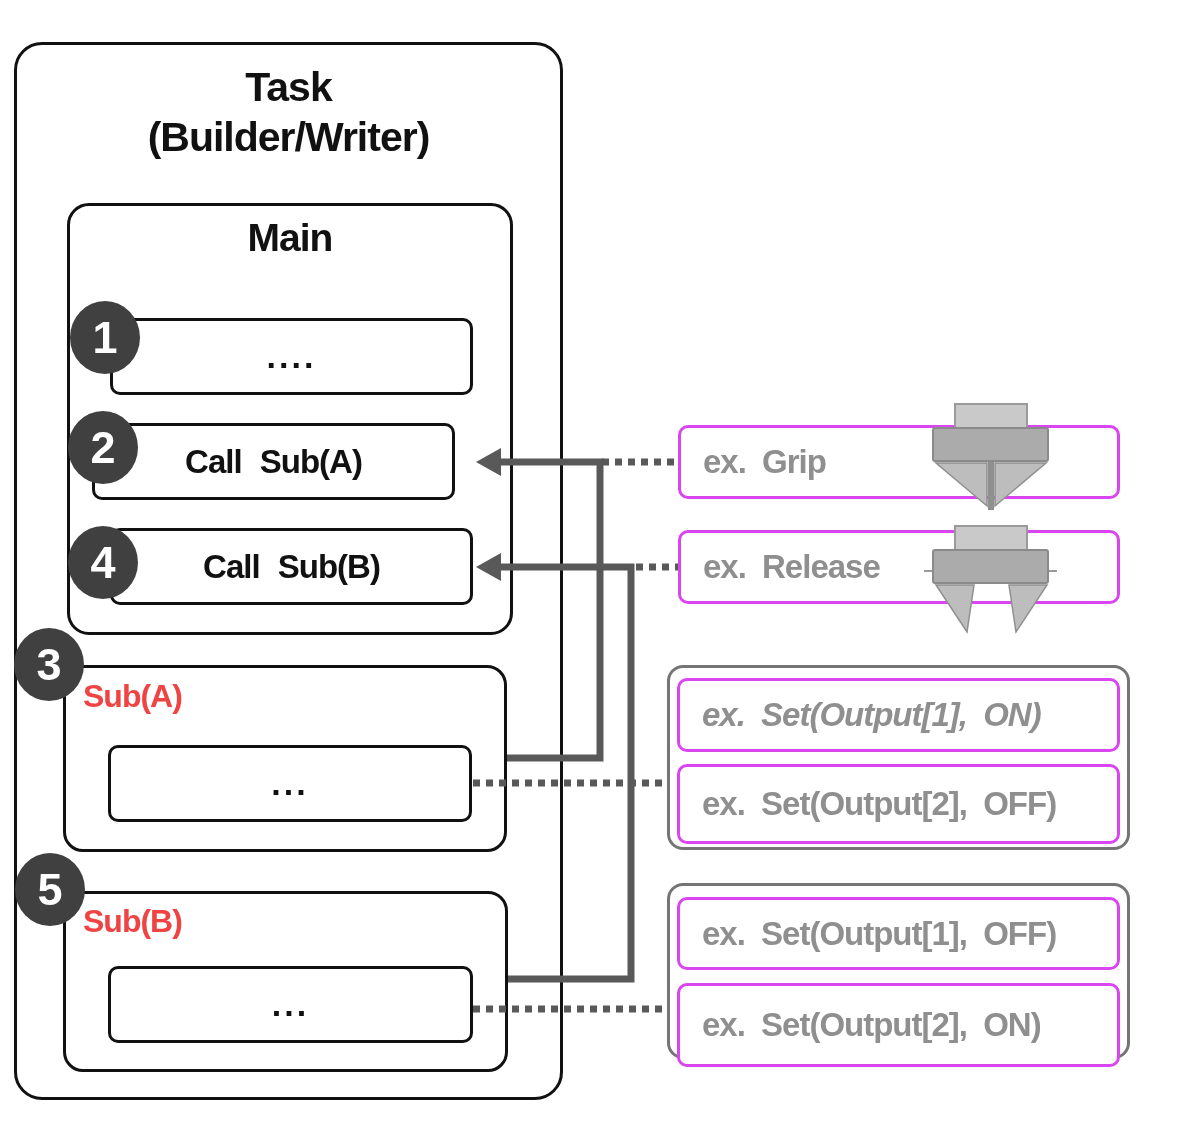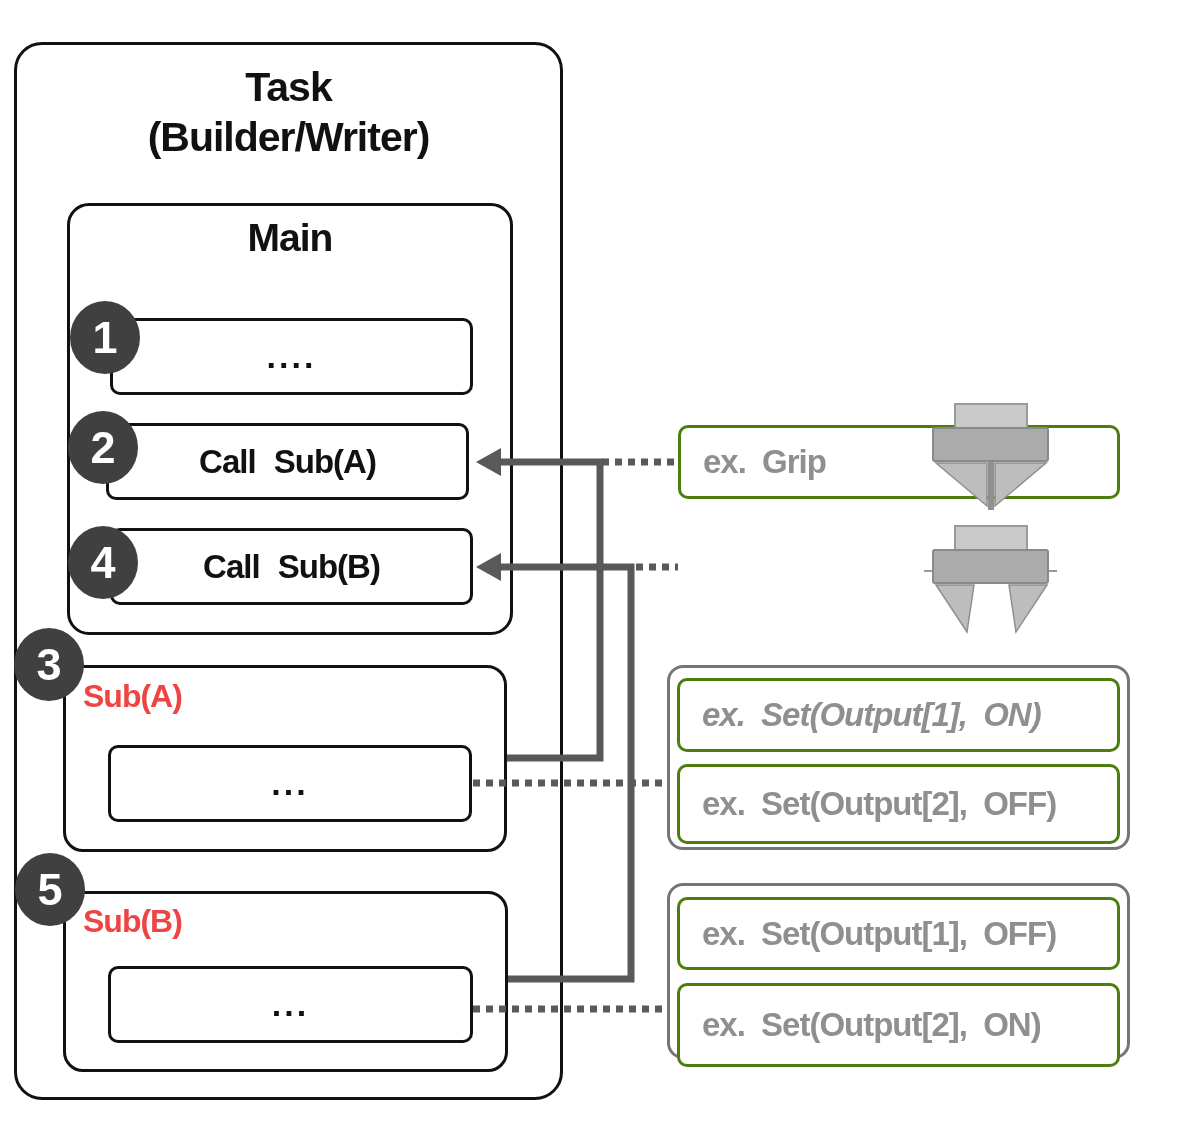--- a/index.html
+++ b/index.html
@@ -5,21 +5,21 @@
   html,body{margin:0;padding:0;background:#ffffff;}
   .canvas{
     position:relative;width:1185px;height:1126px;background:#ffffff;overflow:hidden;
     font-family:"Liberation Sans", sans-serif;
   }
   .abs{position:absolute;box-sizing:border-box;}
   
   .blackbox{border:3px solid #111111;border-radius:28px;background:transparent;}
   .itembox{border:3px solid #111111;border-radius:10px;background:#ffffff;}
   
-  .graybox{border:3px solid #4d7c0f;border-radius:10px;background:#ffffff;}
+  .graybox{border:3px solid #d946ef;border-radius:10px;background:#ffffff;}
   .graygroup{border:3px solid #757575;border-radius:16px;background:#ffffff;}
   .center{display:flex;align-items:center;justify-content:center;}
   .task-title{
     text-align:center;font-weight:bold;font-size:41px;line-height:1.22;color:#111111;
     letter-spacing:-1px;
   }
   .box-title{font-weight:bold;font-size:39px;color:#111111;letter-spacing:-1px;}
   .item-label{font-weight:bold;font-size:33px;color:#111111;word-spacing:10px;letter-spacing:-1px;}
   .dots{font-weight:bold;font-size:34px;color:#111111;letter-spacing:3px;}
   .sub-label{font-weight:bold;font-size:32px;color:#ef4444;letter-spacing:-1px;}
@@ -46,21 +46,21 @@
     <span>Task</span><br>
     <span>(Builder/Writer)</span>
   </div>
 
   <div class="abs blackbox boxlayer" style="left:67px;top:203px;width:446px;height:432px;border-radius:22px;"></div>
   <div class="abs box-title" style="left:67px;top:216px;width:446px;text-align:center;">Main</div>
 
   <div class="abs itembox center boxlayer" style="left:110px;top:318px;width:363px;height:77px;">
     <span class="dots">....</span>
   </div>
-  <div class="abs itembox center boxlayer" style="left:106px;top:423px;width:363px;height:77px;">
+  <div class="abs itembox center boxlayer" style="left:92px;top:423px;width:363px;height:77px;">
     <span class="item-label">Call Sub(A)</span>
   </div>
   <div class="abs itembox center boxlayer" style="left:110px;top:528px;width:363px;height:77px;">
     <span class="item-label">Call Sub(B)</span>
   </div>
 
   <div class="abs badge" style="left:70px;top:301px;width:70px;height:73px;">1</div>
   <div class="abs badge" style="left:68px;top:411px;width:70px;height:73px;">2</div>
   <div class="abs badge" style="left:68px;top:526px;width:70px;height:73px;">4</div>
   <div class="abs badge" style="left:14px;top:628px;width:70px;height:73px;">3</div>
@@ -75,20 +75,23 @@
   <div class="abs blackbox boxlayer" style="left:63px;top:891px;width:445px;height:181px;border-radius:20px;"></div>
   <div class="abs sub-label" style="left:83px;top:903px;">Sub(B)</div>
   <div class="abs itembox center boxlayer" style="left:108px;top:966px;width:365px;height:77px;">
     <span class="dots">...</span>
   </div>
 
   <div class="abs graybox boxlayer" style="left:678px;top:425px;width:442px;height:74px;">
     <div class="ex-label">ex. Grip</div>
   </div>
 
+  <div class="abs graybox boxlayer" style="left:678px;top:530px;width:442px;height:74px;">
+    <div class="ex-label">ex. Release</div>
+  </div>
 
   <div class="abs graygroup boxlayer" style="left:667px;top:665px;width:463px;height:185px;"></div>
   <div class="abs graybox boxlayer" style="left:677px;top:678px;width:443px;height:74px;font-style:italic;">
     <div class="ex-label">ex. Set(Output[1], ON)</div>
   </div>
   <div class="abs graybox boxlayer" style="left:677px;top:764px;width:443px;height:80px;">
     <div class="ex-label">ex. Set(Output[2], OFF)</div>
   </div>
 
   <div class="abs graygroup boxlayer" style="left:667px;top:883px;width:463px;height:176px;"></div>

